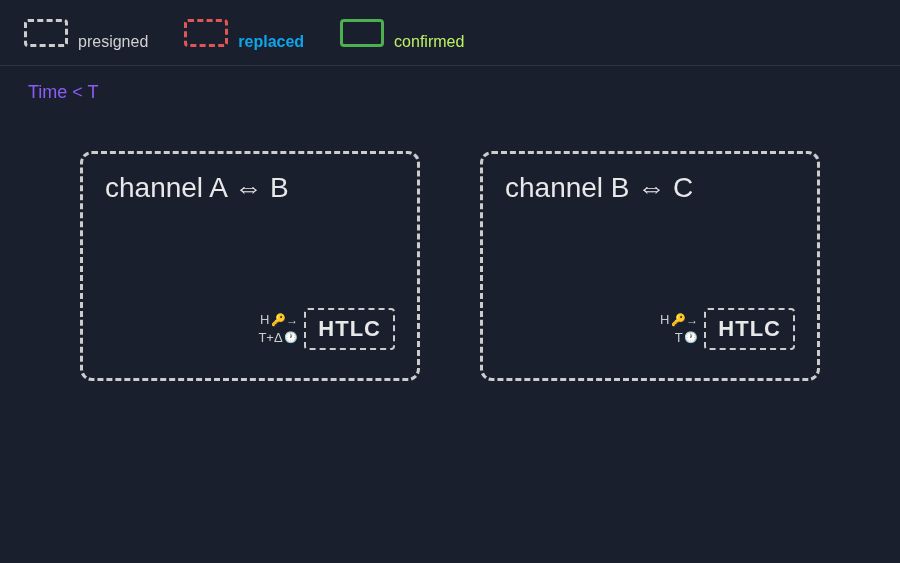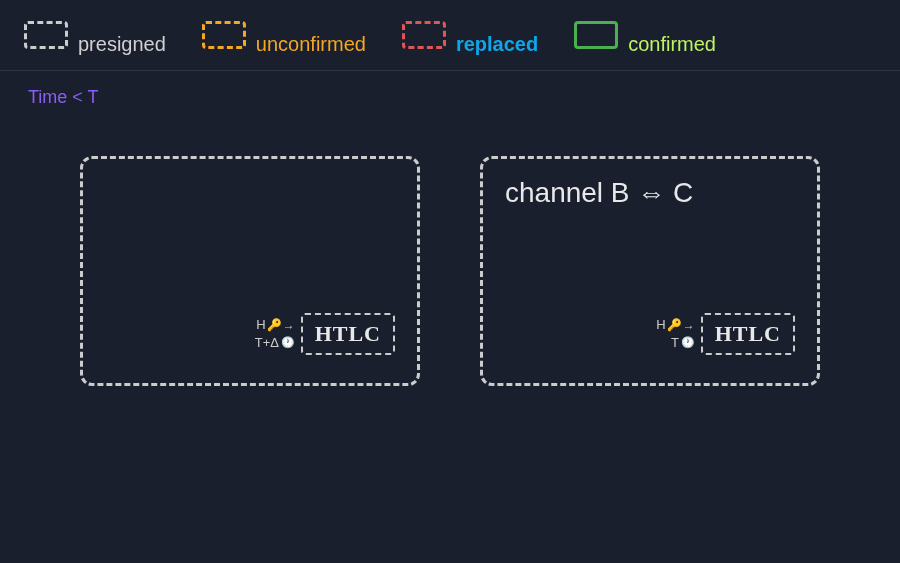--- a/index.html
+++ b/index.html
@@ -48,21 +48,21 @@
       border: 3px dashed #e05555;
       background: transparent;
     }
 
     .legend-box-confirmed {
       border: 3px solid #4caf50;
       background: transparent;
     }
 
     .legend-label {
-      font-size: 20px;
+      font-size: 16px;
       color: #d0d0d0;
       margin-top: 19px;
     }
 
     .legend-label-orange { color: #f5a623; }
     .legend-label-red { color: #0ea5e9; font-weight: bold; }
     .legend-label-green { color: #bef264; }
 
     
     .time-label {
@@ -129,58 +129,54 @@
     }
 
     .htlc-box {
       border: 2px dashed #cccccc;
       border-radius: 4px;
       padding: 6px 12px;
       font-size: 22px;
       font-weight: 600;
       color: #e8e8e8;
       letter-spacing: 1px;
-      font-family: Liberation Serif, serif;
     }
 
     
     .icon-key {
       font-size: 12px;
     }
     .icon-clock {
       font-size: 11px;
     }
   </style>
 </head>
 <body>
 
 <div class="legend-bar">
   <div class="legend-item">
     <div class="legend-box legend-box-presigned"></div>
     <span class="legend-label">presigned</span>
   </div>
   <div class="legend-item">
-    <div class="legend-box legend-box-unconfirmed"></div>
-    <span class="legend-label legend-label-orange">unconfirmed</span>
-  </div>
-  <div class="legend-item">
     <div class="legend-box legend-box-replaced"></div>
     <span class="legend-label legend-label-red">replaced</span>
   </div>
   <div class="legend-item">
     <div class="legend-box legend-box-confirmed"></div>
     <span class="legend-label legend-label-green">confirmed</span>
   </div>
 </div>
 
 <div class="time-label">Time &lt; T</div>
 
 <div class="main-area">
 
   <div class="channel-box">
+    <span class="channel-title">channel A ⇔ B</span>
     <div class="htlc-container">
       <div class="htlc-labels">
         <div class="htlc-icon-row">
           <span>H</span>
           <span class="icon-key">🔑→</span>
         </div>
         <div class="htlc-icon-row">
           <span>T+Δ</span>
           <span class="icon-clock">🕐</span>
         </div>

